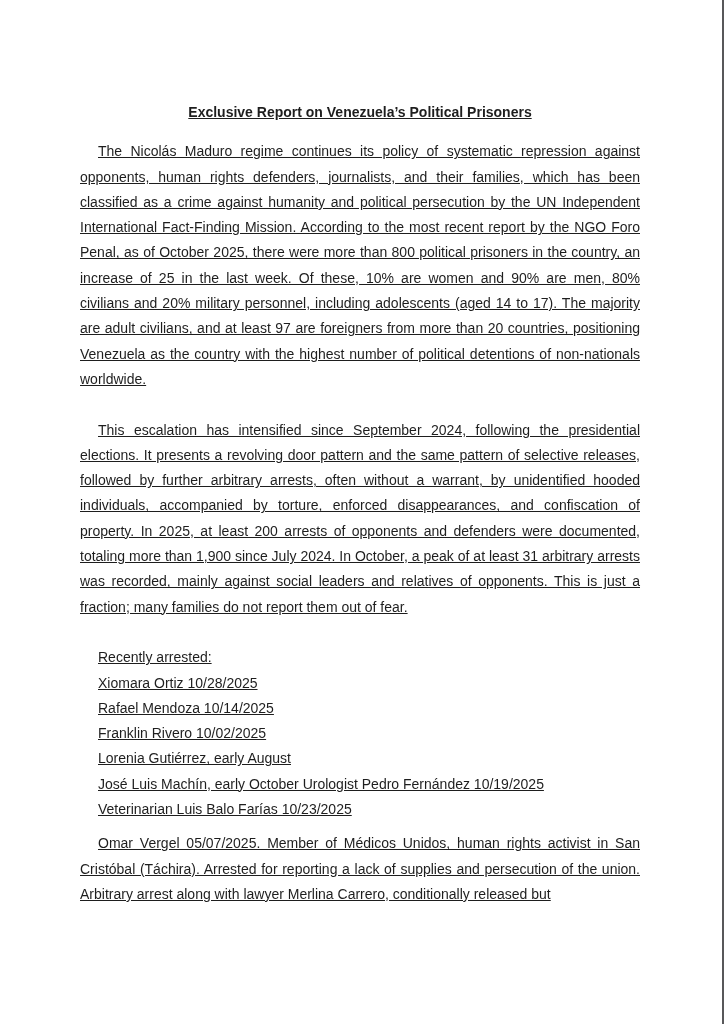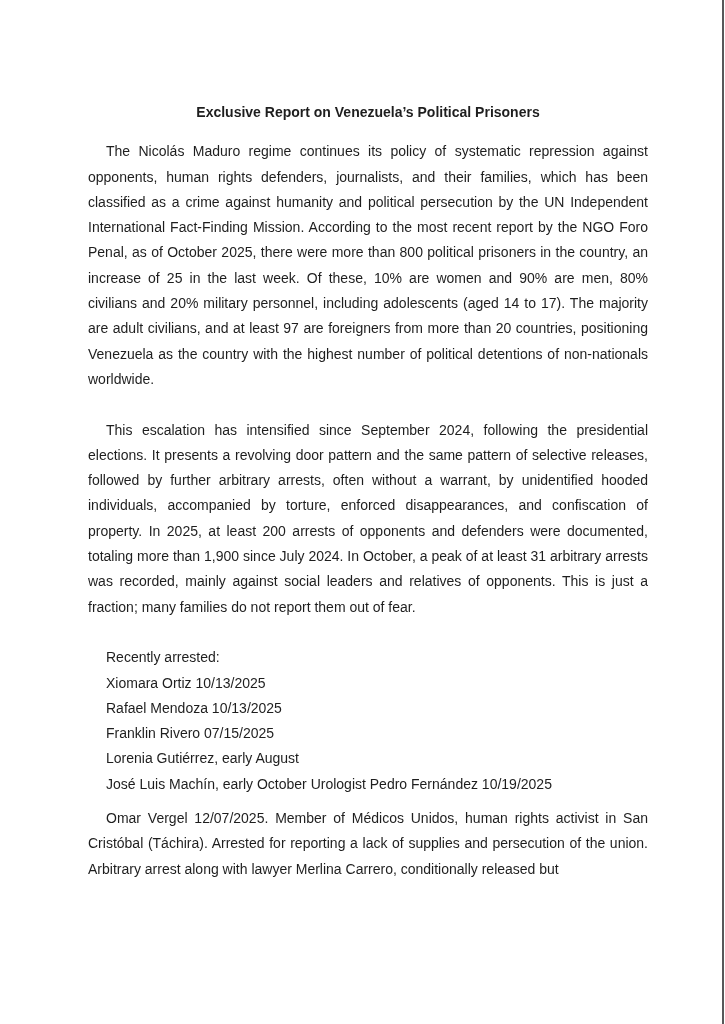--- a/index.html
+++ b/index.html
@@ -19,25 +19,26 @@
   .page-right-border {
     position: absolute;
     left: 722px;
     top: 0;
     width: 2px;
     height: 1024px;
     background: #58585a;
   }
   .content {
     position: absolute;
-    left: 88px;
+    left: 80px;
     top: 100px;
     width: 560px;
     font-size: 14px;
     line-height: 25.3px;
+    text-decoration: underline;
   }
   .doc-title {
     font-size: 14px;
     font-weight: bold;
     text-align: center;
     margin: 0 0 14px 0;
     line-height: 25.3px;
   }
   .para {
     margin: 0 0 25.3px 0;
@@ -64,23 +65,24 @@
   <div class="content">
 
     <h1 class="doc-title">Exclusive Report on Venezuela’s Political Prisoners</h1>
 
     <p class="para">The Nicolás Maduro regime continues its policy of systematic repression against opponents, human rights defenders, journalists, and their families, which has been classified as a crime against humanity and political persecution by the UN Independent International Fact-Finding Mission. According to the most recent report by the NGO Foro Penal, as of October 2025, there were more than 800 political prisoners in the country, an increase of 25 in the last week. Of these, 10% are women and 90% are men, 80% civilians and 20% military personnel, including adolescents (aged 14 to 17). The majority are adult civilians, and at least 97 are foreigners from more than 20 countries, positioning Venezuela as the country with the highest number of political detentions of non-nationals worldwide.</p>
 
     <p class="para">This escalation has intensified since September 2024, following the presidential elections. It presents a revolving door pattern and the same pattern of selective releases, followed by further arbitrary arrests, often without a warrant, by unidentified hooded individuals, accompanied by torture, enforced disappearances, and confiscation of property. In 2025, at least 200 arrests of opponents and defenders were documented, totaling more than 1,900 since July 2024. In October, a peak of at least 31 arbitrary arrests was recorded, mainly against social leaders and relatives of opponents. This is just a fraction; many families do not report them out of fear.</p>
 
     <div class="arrest-block">
       <div class="arrest-line">Recently arrested:</div>
-      <div class="arrest-line">Xiomara Ortiz 10/13/2025</div>
-      <div class="arrest-line">Rafael Mendoza 10/13/2025</div>
-      <div class="arrest-line">Franklin Rivero 07/15/2025</div>
+      <div class="arrest-line">Xiomara Ortiz 10/28/2025</div>
+      <div class="arrest-line">Rafael Mendoza 10/14/2025</div>
+      <div class="arrest-line">Franklin Rivero 10/02/2025</div>
       <div class="arrest-line">Lorenia Gutiérrez, early August</div>
       <div class="arrest-line">José Luis Machín, early October Urologist Pedro Fernández 10/19/2025</div>
+      <div class="arrest-line">Veterinarian Luis Balo Farías 10/23/2025</div>
     </div>
 
-    <p class="para">Omar Vergel 12/07/2025. Member of Médicos Unidos, human rights activist in San Cristóbal (Táchira). Arrested for reporting a lack of supplies and persecution of the union. Arbitrary arrest along with lawyer Merlina Carrero, conditionally released but</p>
+    <p class="para">Omar Vergel 05/07/2025. Member of Médicos Unidos, human rights activist in San Cristóbal (Táchira). Arrested for reporting a lack of supplies and persecution of the union. Arbitrary arrest along with lawyer Merlina Carrero, conditionally released but</p>
 
   </div>
 </div>
 
 </body></html>

